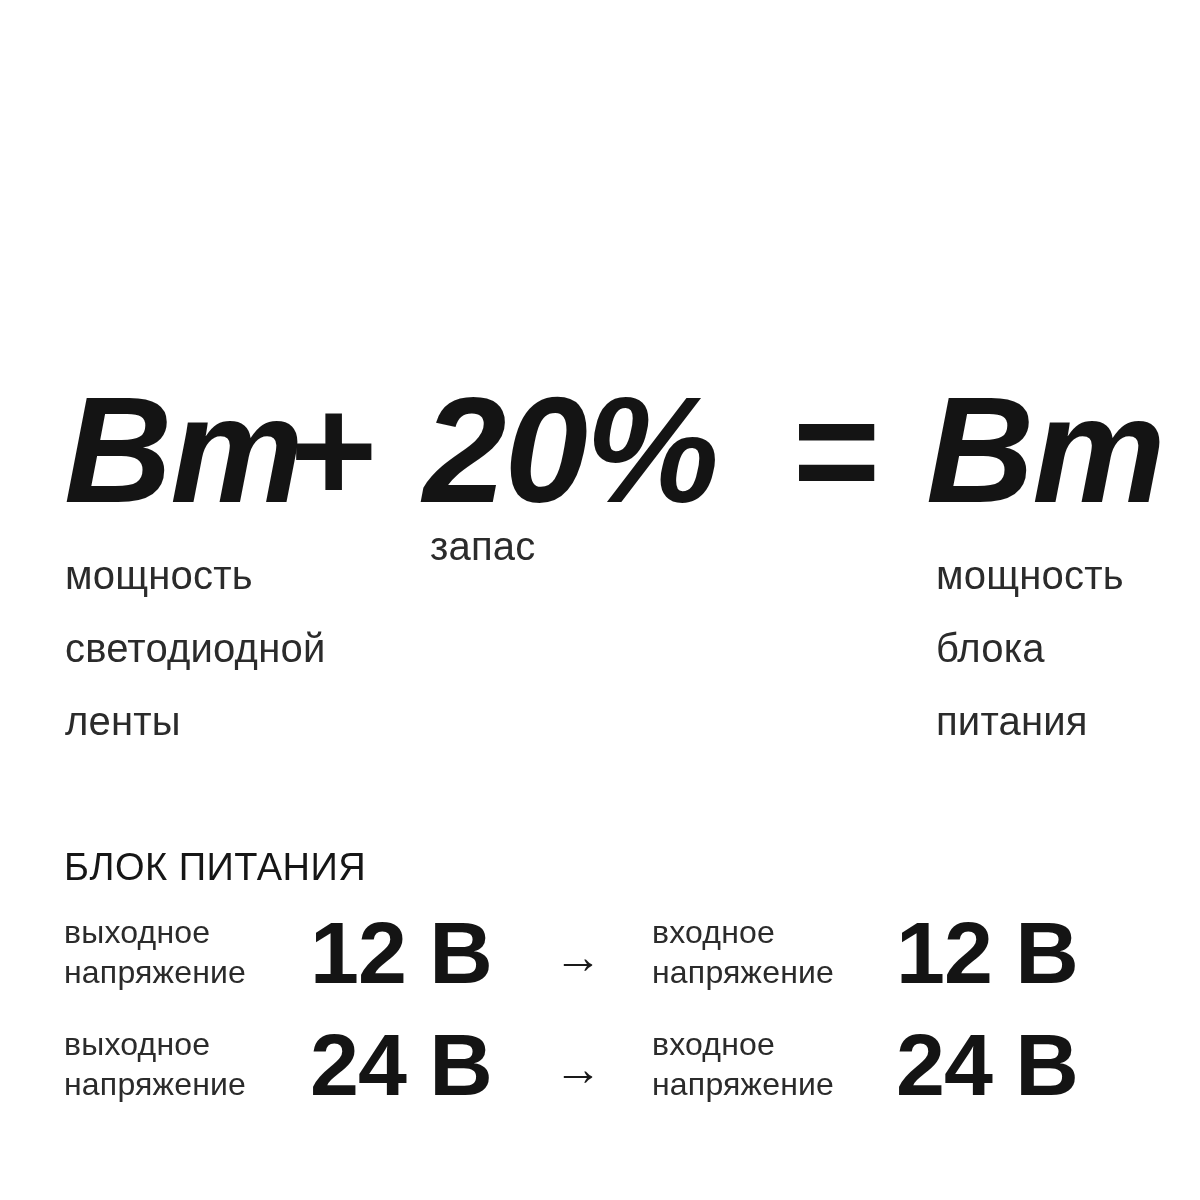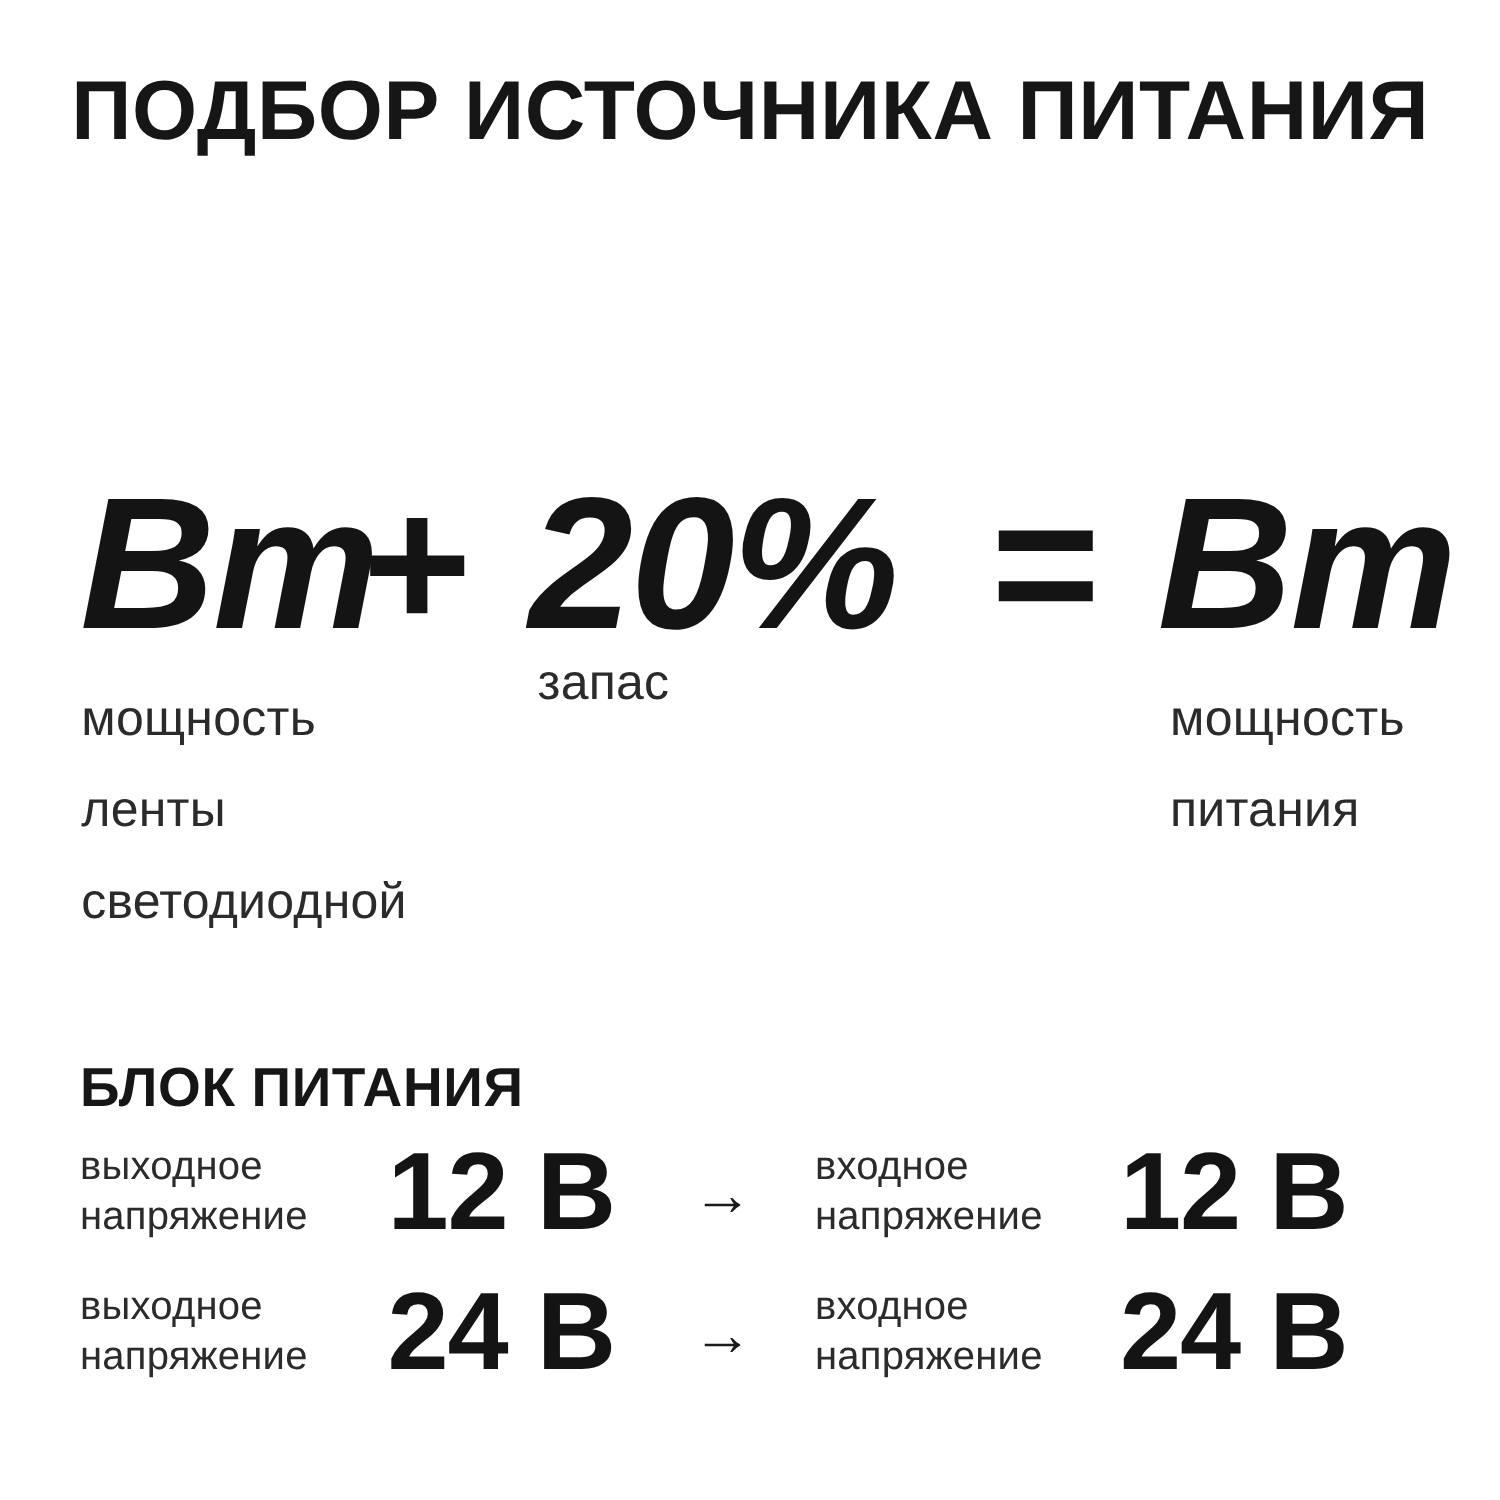--- a/index.html
+++ b/index.html
@@ -53,22 +53,22 @@
     color: #2b2b2b;
     letter-spacing: 0.2px;
   }
   .fl-left   { left: 65px;  }
   .fl-middle { left: 430px; text-align: center; }
   .fl-right  { left: 936px; }
   .formula-label span { display: block; margin-top: 29px; }
 
   .section-header {
     top: 846px;
-    font-size: 44px;
-    font-weight: 700;
+    font-size: 38px;
+    font-weight: 400;
     letter-spacing: 0.5px;
     white-space: nowrap;
     color: #161616;
   }
   .sh-left  { left: 64px;  }
   .sh-right { left: 652px; }
 
   .row-label {
     font-size: 32px;
     font-weight: 400;
@@ -104,42 +104,42 @@
   .r2-left-value  { left: 310px; top: 1021px; }
   .r2-arrow       { left: 554px; top: 1045px; }
   .r2-right-label { left: 652px; top: 1024px; }
   .r2-right-value { left: 896px; top: 1021px; }
 </style>
 </head>
 <body>
 
 <div class="sheet">
 
-  <div class="abs page-title">ПОДБОР ИСТОЧНИКА ПИТАНИЯ</div>
 
   <div class="abs big-term t-watt-left">Вт</div>
 
   <div class="abs big-term t-plus">+</div>
 
   <div class="abs big-term t-percent">20%</div>
 
   <div class="abs big-term t-equals">=</div>
 
   <div class="abs big-term t-watt-right">Вт</div>
 
   <div class="abs formula-label fl-left">
     <span>мощность</span>
+    <span>светодиодной</span>
     <span>ленты</span>
-    <span>светодиодной</span>
   </div>
 
   <div class="abs formula-label fl-middle">запас</div>
 
   <div class="abs formula-label fl-right">
     <span>мощность</span>
+    <span>блока</span>
     <span>питания</span>
   </div>
 
   <div class="abs section-header sh-left">БЛОК ПИТАНИЯ</div>
 
 
   <div class="abs row-label r1-left-label">
     <span>выходное</span>
     <span>напряжение</span>
   </div>

